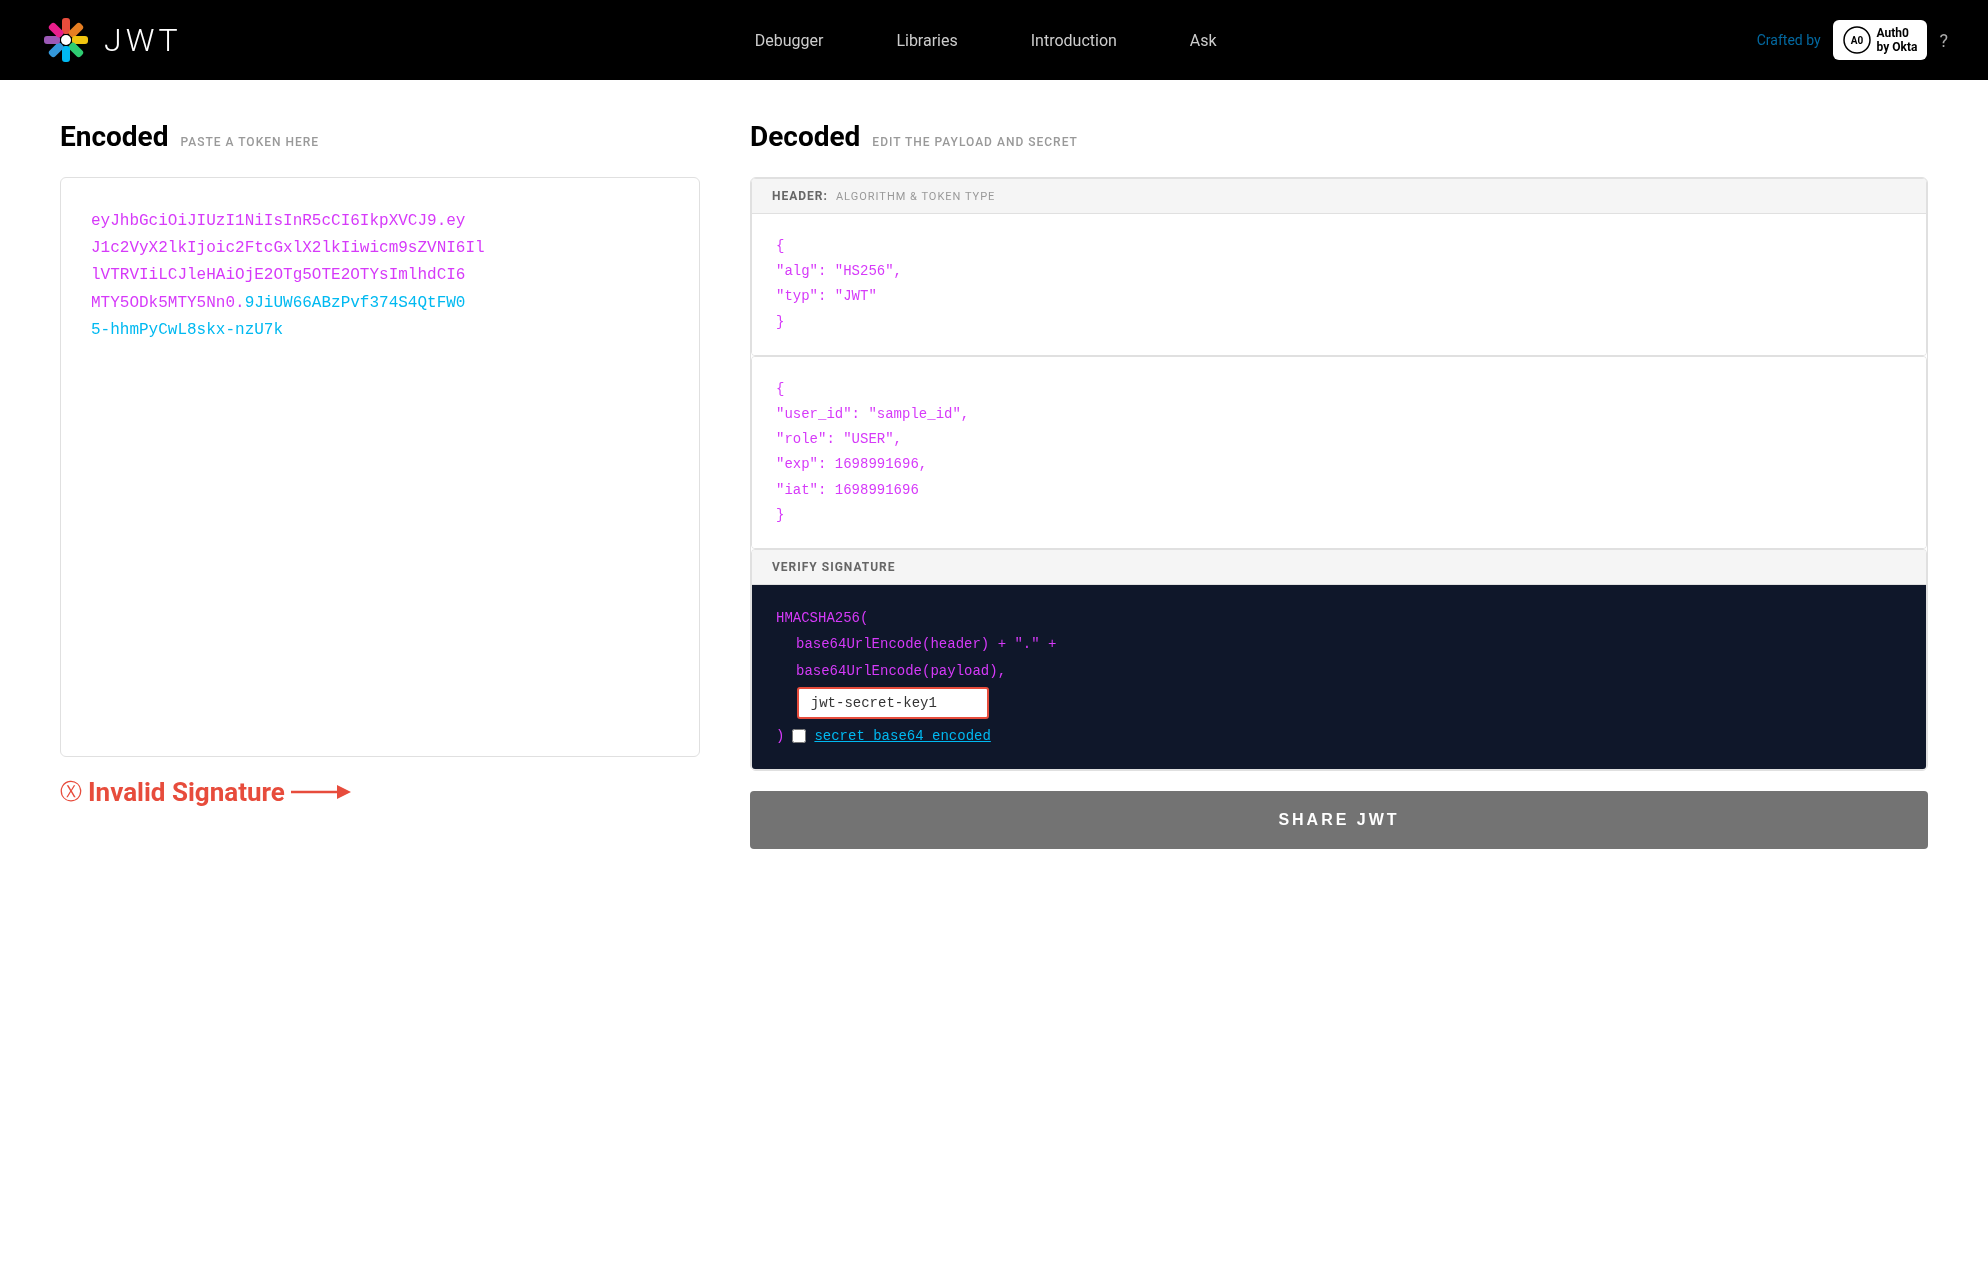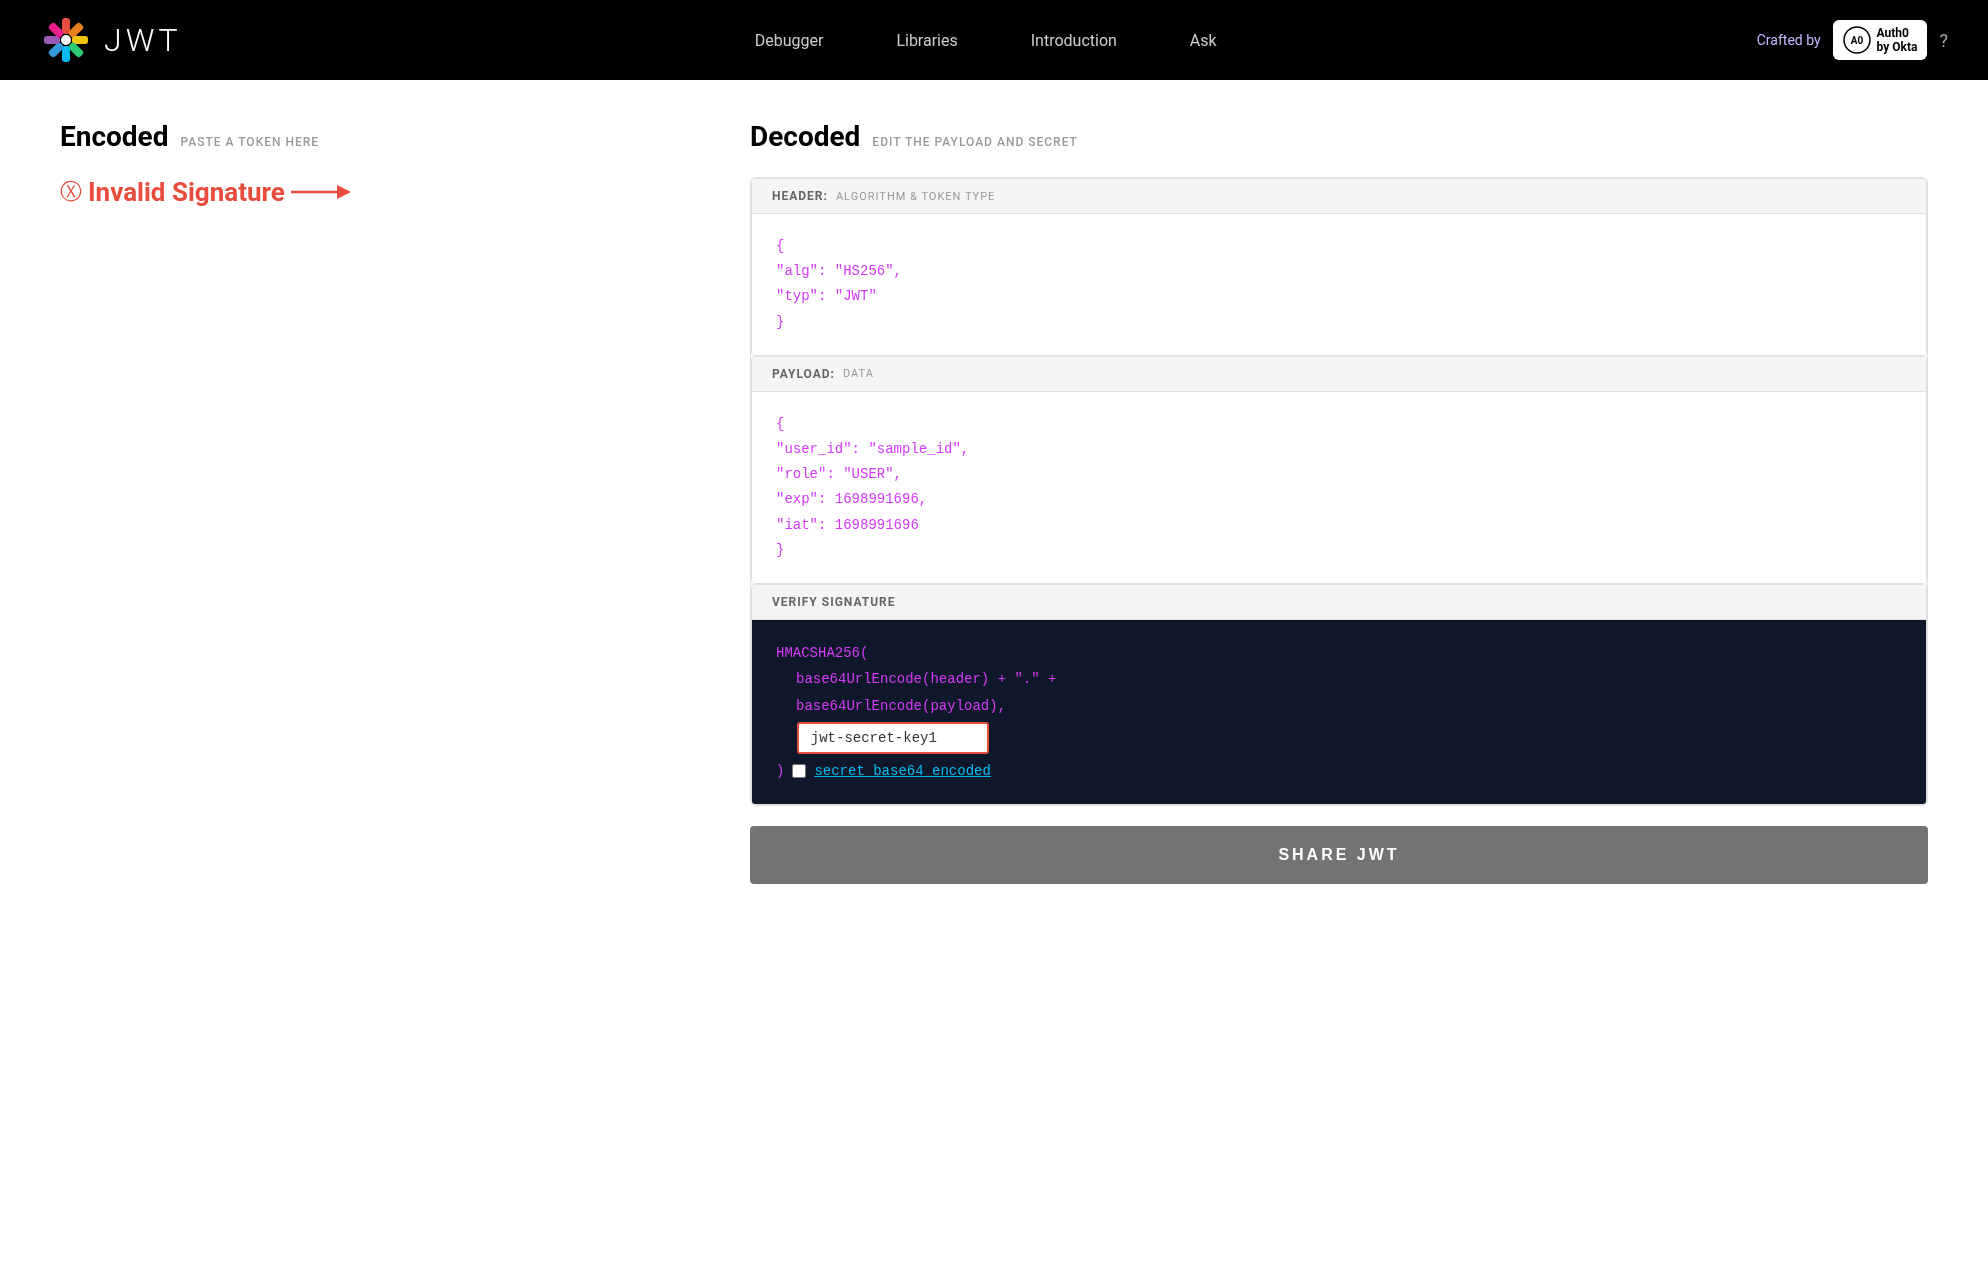--- a/index.html
+++ b/index.html
@@ -39,21 +39,21 @@
       font-size: 16px;
       font-weight: 400;
       margin-left: 33px;
     }
     .navbar-right {
       display: flex;
       align-items: center;
       gap: 12px;
     }
     .crafted-by-text {
-      color: #c4b5fd;
+      color: #0369a1;
       font-size: 14px;
     }
     .auth0-badge {
       background: #fff;
       border-radius: 6px;
       padding: 6px 10px;
       display: flex;
       align-items: center;
       gap: 6px;
     }
@@ -289,20 +289,23 @@
 </nav>
 
 <div class="main-content">
 
   <div class="panel-left">
     <div class="panel-header">
       <span class="panel-title">Encoded</span>
       <span class="panel-subtitle">PASTE A TOKEN HERE</span>
     </div>
 
+    <div class="encoded-box">
+      <span class="token-pink">eyJhbGciOiJIUzI1NiIsInR5cCI6IkpXVCJ9.</span><span class="token-pink">ey<br>J1c2VyX2lkIjoic2FtcGxlX2lkIiwicm9sZVNI6Il<br>lVTRVIiLCJleHAiOjE2OTg5OTE2OTYsImlhdCI6<br>MTY5ODk5MTY5Nn0.</span><span class="token-cyan">9JiUW66ABzPvf374S4QtFW0<br>5-hhmPyCwL8skx-nzU7k</span>
+    </div>
 
     <div class="invalid-row">
       <span class="invalid-icon">Ⓧ</span>
       <span class="invalid-text">Invalid Signature</span>
 
       <svg width="60" height="30" viewBox="0 0 60 30" style="display:inline-block;vertical-align:middle;">
         <line x1="0" y1="15" x2="46" y2="15" stroke="#e74c3c" stroke-width="2.5"></line>
         <polygon points="46,8 60,15 46,22" fill="#e74c3c"></polygon>
       </svg>
     </div>
@@ -323,24 +326,20 @@
         </div>
         <div class="section-body">
           <div>{</div>
           <div>  "alg": "HS256",</div>
           <div>  "typ": "JWT"</div>
           <div>}</div>
         </div>
       </div>
 
       <div class="payload-section decoded-section">
-        <div class="section-label">
-          <span class="section-label-title">PAYLOAD:</span>
-          <span class="section-label-sub">DATA</span>
-        </div>
         <div class="section-body">
           <div>{</div>
           <div>  "user_id": "sample_id",</div>
           <div>  "role": "USER",</div>
           <div>  "exp": 1698991696,</div>
           <div>  "iat": 1698991696</div>
           <div>}</div>
         </div>
       </div>
 

